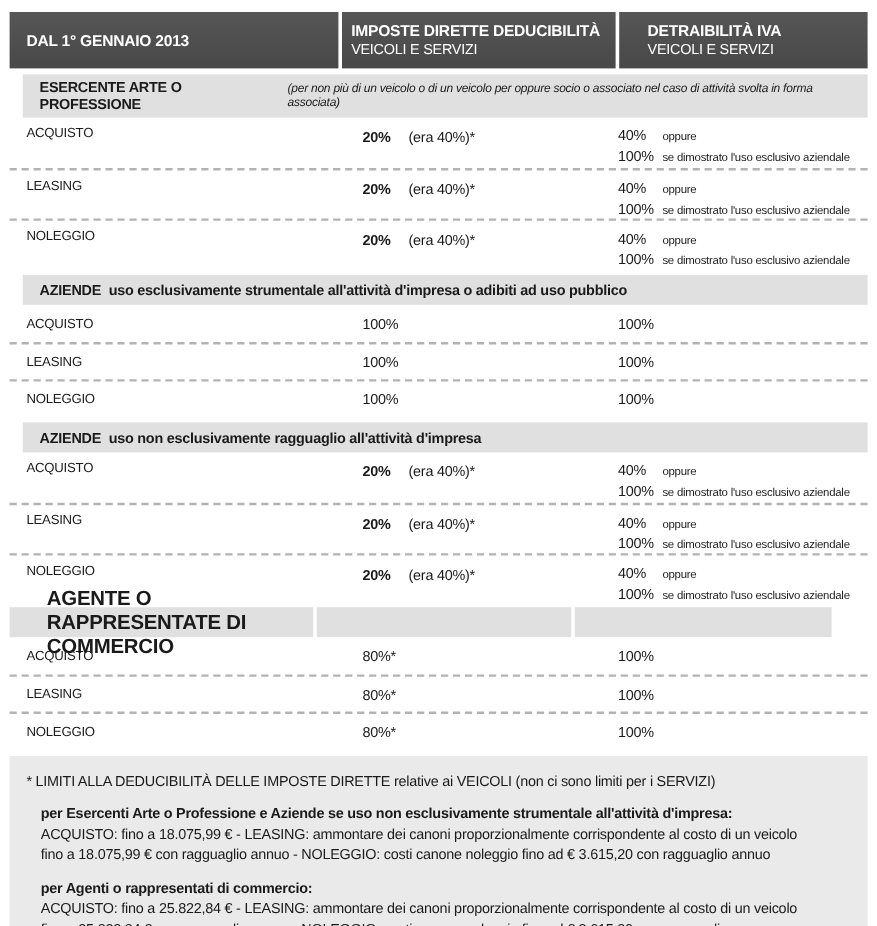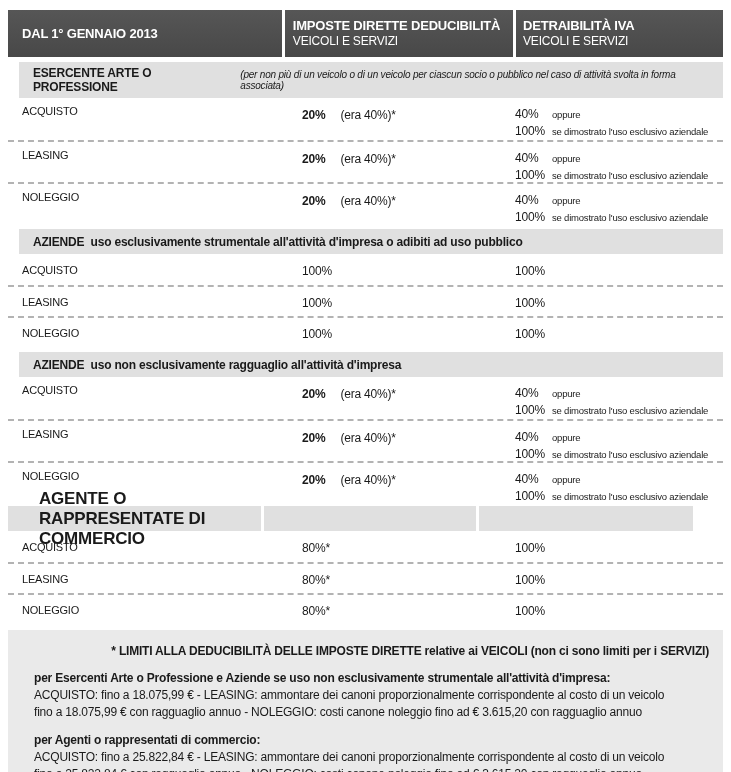--- a/index.html
+++ b/index.html
@@ -14,21 +14,21 @@
 
   
   .thead { display:flex; gap:3px; height:47px; }
   .thead .cell {
     background:linear-gradient(#565656,#484848);
     color:#ffffff;
     display:flex; flex-direction:column; justify-content:center;
   }
   .thead .c1 { width:283px; padding-left:14px; }
   .thead .c2 { width:236px; padding-left:8px; }
-  .thead .c3 { width:214px; padding-left:7px; }
+  .thead .c3 { width:214px; padding-left:24px; }
   .thead .t1 { font-size:13px; font-weight:bold; line-height:16px; }
   .thead .t2 { font-size:12px; font-weight:normal; line-height:15px; }
 
   
   .secband {
     background:#e0e0e0;
     min-height:25px;
     display:flex; align-items:center;
     padding:4px 10px 4px 14px;
     margin-top:5px;
@@ -63,21 +63,21 @@
   .iva-pct { display:inline-block; min-width:37px; font-size:12px; }
   .iva-note { font-size:9.5px; }
 
   
   .footer {
     margin-top:6px;
     background:#eaeaea;
     padding:13px 14px 12px 14px;
     min-height:143px;
   }
-  .footer .ftitle { font-size:12px; font-weight:bold; line-height:16px;text-align:right; }
+  .footer .ftitle { font-size:12px; font-weight:normal; line-height:16px; }
   .fblock { margin-top:11px;margin-left:12px; }
   .fblock .fhead { font-size:12px; font-weight:bold; line-height:17px; }
   .fblock .fline { font-size:12px; line-height:17px; }
 </style>
 </head>
 <body>
 
 <div class="page">
 
   <div class="thead">
@@ -89,21 +89,21 @@
       <div class="t2">VEICOLI E SERVIZI</div>
     </div>
     <div class="cell c3">
       <div class="t1">DETRAIBILITÀ IVA</div>
       <div class="t2">VEICOLI E SERVIZI</div>
     </div>
   </div>
 
   <div class="secband first">
     <span class="sec-title">ESERCENTE ARTE O PROFESSIONE</span>
-    <span class="sec-note">(per non più di un veicolo o di un veicolo per ciascun socio o pubblico nel caso di attività svolta in forma associata)</span>
+    <span class="sec-note">(per non più di un veicolo o di un veicolo per oppure socio o associato nel caso di attività svolta in forma associata)</span>
   </div>
   <div class="rows">
     <div class="row tall">
       <div class="label">ACQUISTO</div>
       <div class="dcell"><span class="pct b">20%</span><span class="era">(era 40%)*</span></div>
       <div class="icell">
         <div class="iva-line"><span class="iva-pct">40%</span><span class="iva-note">oppure</span></div>
         <div class="iva-line"><span class="iva-pct">100%</span><span class="iva-note">se dimostrato l'uso esclusivo aziendale</span></div>
       </div>
     </div>

